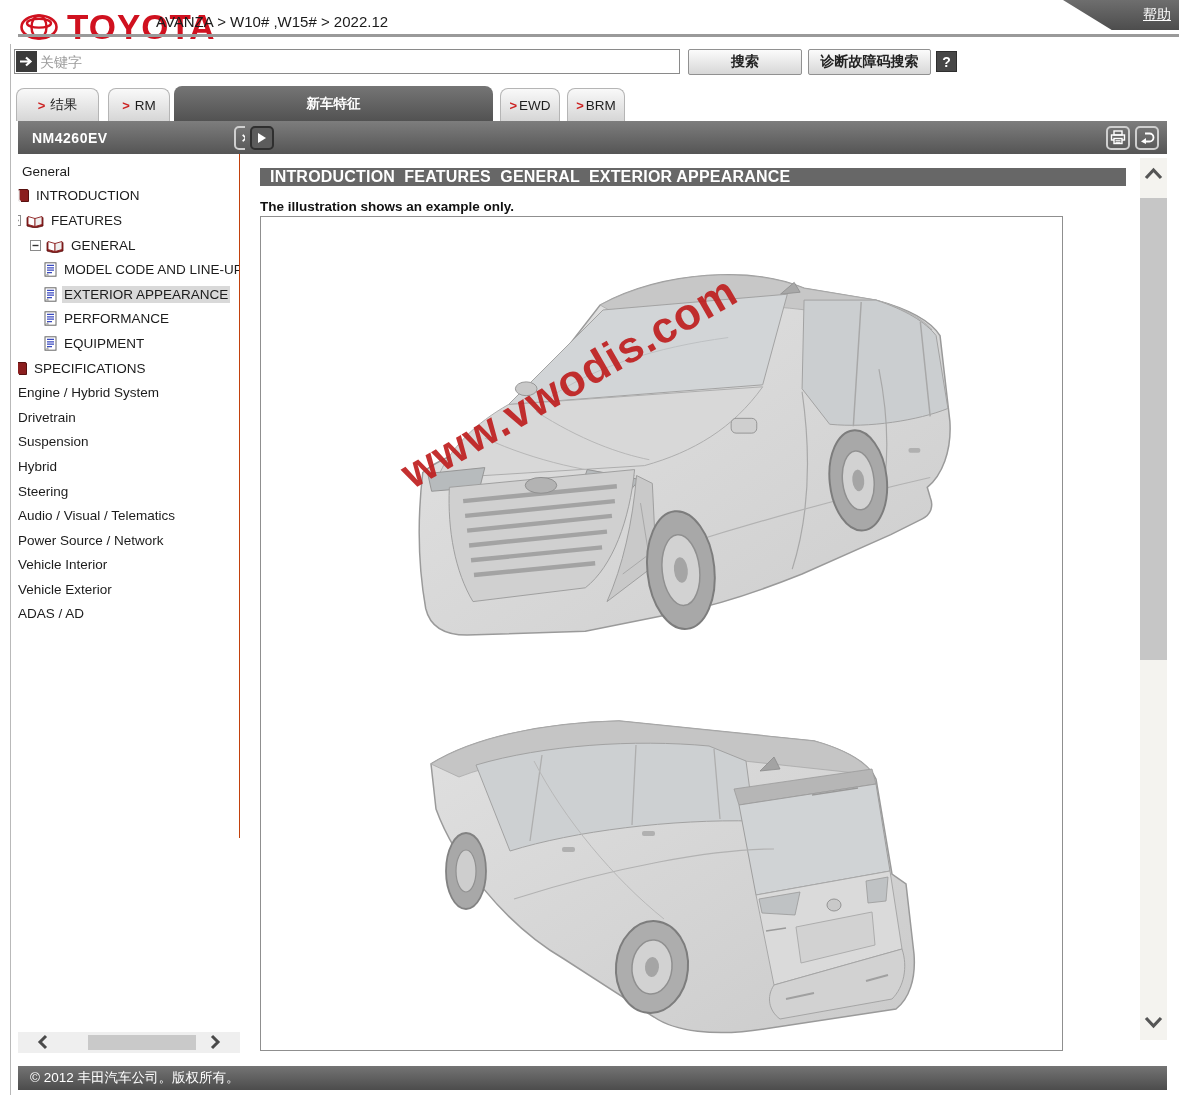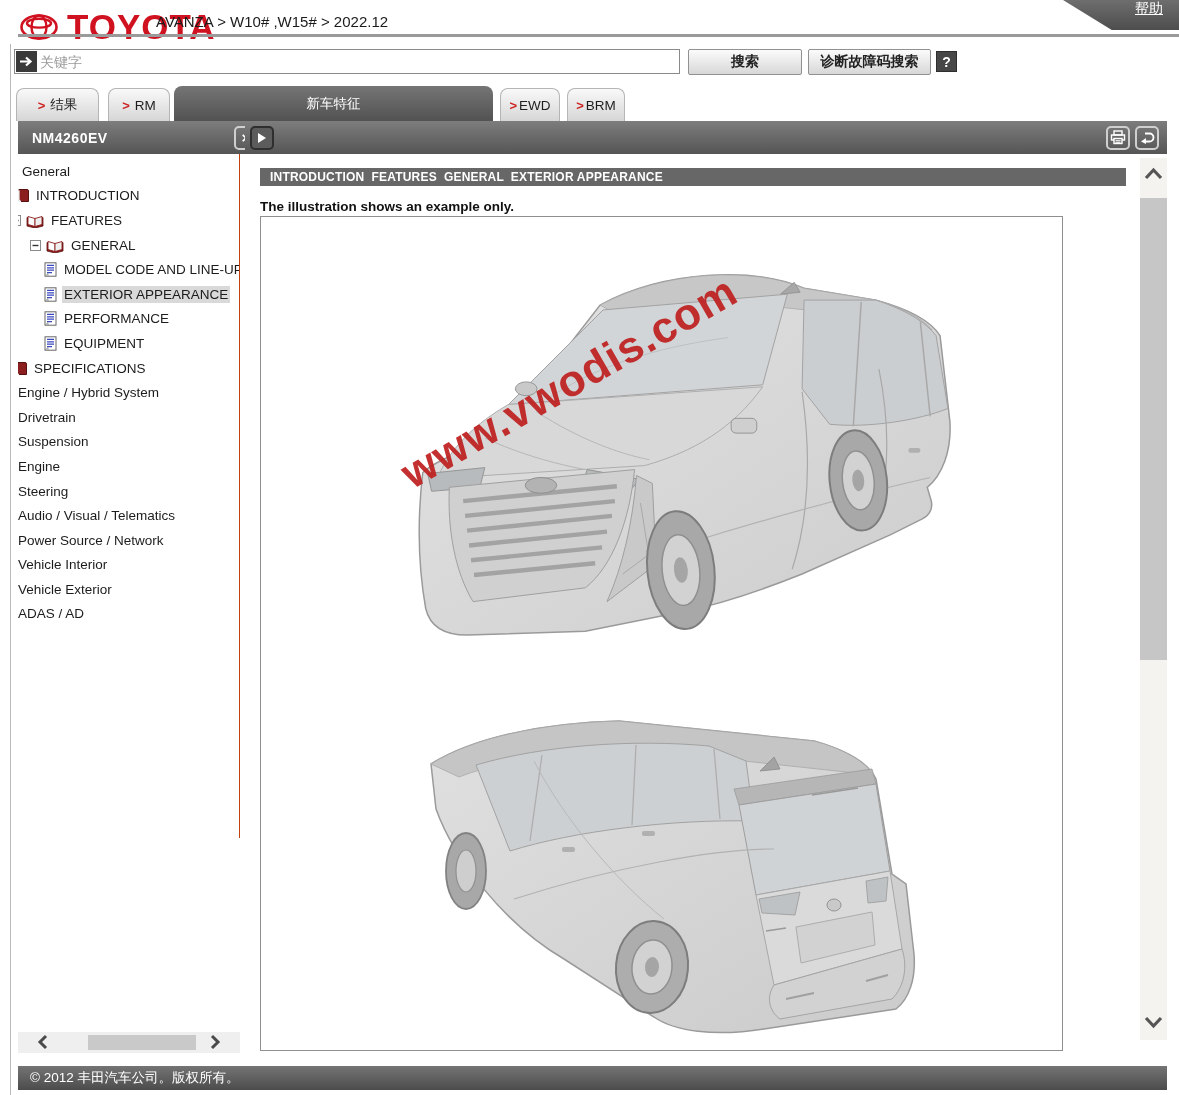--- a/index.html
+++ b/index.html
@@ -9,21 +9,21 @@
   .app-left-border { position:absolute; left:10px; top:44px; height:1051px; width:1px; background:#b9b9b9; }
 
   
   .logo-area { position:absolute; left:20px; top:7px; display:flex; align-items:center; gap:9px; }
   .brand-text { color:#d0111f; font-size:35px; font-weight:bold; letter-spacing:1px; }
   .breadcrumb { position:absolute; left:156px; top:13px; font-size:15px; color:#1b1b1b; }
   .header-divider { position:absolute; left:18px; top:34px; width:1161px; height:3px; background:#9a9a9a; }
   .help-tab { position:absolute; left:1063px; top:0; width:116px; height:30px;
               background:linear-gradient(#6e6e6e,#4d4d4d);
               clip-path:polygon(0 0,100% 0,100% 100%,42% 100%);
-              display:flex; align-items:flex-start; justify-content:flex-end; padding-right:16px; }
+              display:flex; align-items:center; justify-content:flex-end; padding-right:8px; }
   .help-link { color:#fff; font-size:14px; text-decoration:underline; cursor:pointer; }
 
   
   .search-box { position:absolute; left:14px; top:49px; width:666px; height:25px;
                 border:1px solid #8a8a8a; background:#fff; display:flex; align-items:center; }
   .search-go { width:21px; height:21px; background:#3a3a3a; margin:1px 3px 1px 1px;
                display:flex; align-items:center; justify-content:center; flex:none; cursor:pointer; }
   .search-input { border:none; outline:none; flex:1; font-size:14px; color:#333; height:20px;
                   font-family:"Liberation Sans",sans-serif; }
   .search-input::placeholder { color:#9a9a9a; }
@@ -40,21 +40,21 @@
   
   .tab { position:absolute; top:88px; height:33px; border-radius:8px 8px 0 0;
          display:flex; align-items:center; justify-content:center; gap:5px;
          font-size:13.5px; cursor:pointer; }
   .tab.inactive { background:linear-gradient(#f9f9f9,#d6d6d6); border:1px solid #b5b5b5;
                   border-bottom:none; color:#1d1d1d; }
   .tab.active { top:86px; height:35px; background:linear-gradient(#757575,#525252); color:#fff; }
   .tab-arrow { color:#cc2222; font-weight:bold; font-size:13px; }
   .tab-results { left:16px; width:83px; }
   .tab-rm { left:108px; width:62px; }
-  .tab-ncf { left:174px; width:319px; }
+  .tab-ncf { left:174px; width:319px;font-weight:bold; }
   .tab-ewd { left:500px; width:60px; }
   .tab-brm { left:567px; width:58px; }
 
   
   .sidebar-header { position:absolute; left:18px; top:121px; width:246px; height:33px;
                     background:linear-gradient(#7d7d7d,#555); display:flex; align-items:center; }
   .sidebar-title { margin-left:14px; color:#fff; font-size:14px; font-weight:bold; letter-spacing:.5px; }
   .icon-btn { width:24px; height:24px; border:2px solid #cfcfcf; border-radius:5px;
               display:flex; align-items:center; justify-content:center; cursor:pointer;
               color:#fff; background:transparent; }
@@ -81,21 +81,21 @@
 
   .sidebar-hscroll { position:absolute; left:18px; top:1032px; width:222px; height:21px;
                      background:#efefef; }
   .hthumb { position:absolute; left:70px; top:3px; width:108px; height:15px; background:#c9c9c9; cursor:pointer; }
   .harrow { position:absolute; top:2px; cursor:pointer; }
   .harrow.left { left:18px; } .harrow.right { right:18px; }
 
   
   .content { position:absolute; left:245px; top:154px; width:895px; height:908px; background:#fff; }
   .section-bar { position:absolute; left:15px; top:14px; width:866px; height:18px; background:#676767;
-                 color:#fff; font-weight:bold; font-size:12px; line-height:18px; padding-left:10px;
+                 color:#fff; font-weight:bold; font-size:16px; line-height:18px; padding-left:10px;
                  white-space:pre; letter-spacing:.2px; }
   .note { position:absolute; left:15px; top:45px; font-weight:bold; font-size:13.5px; color:#111; }
   .illus-box { position:absolute; left:15px; top:62px; width:803px; height:835px;
                border:1px solid #8f8f8f; background:#fff; overflow:hidden; }
   .car-front { position:absolute; left:78px; top:22px; }
   .car-rear { position:absolute; left:153px; top:482px; }
   .watermark { position:absolute; left:108px; top:140px; width:400px; text-align:center;
                transform:rotate(-30deg); font-size:44px; font-weight:bold; color:#bf1f1f;
                letter-spacing:1px; opacity:.92; z-index:5; font-family:"Liberation Sans",sans-serif; }
 
@@ -278,21 +278,21 @@
       <div class="tree-row">
         <span class="lbl ml-clip">Engine / Hybrid System</span>
       </div>
       <div class="tree-row">
         <span class="lbl ml-clip">Drivetrain</span>
       </div>
       <div class="tree-row">
         <span class="lbl ml-clip">Suspension</span>
       </div>
       <div class="tree-row">
-        <span class="lbl ml-clip">Engine</span>
+        <span class="lbl ml-clip">Hybrid</span>
       </div>
       <div class="tree-row">
         <span class="lbl ml-clip">Steering</span>
       </div>
       <div class="tree-row">
         <span class="lbl ml-clip">Audio / Visual / Telematics</span>
       </div>
       <div class="tree-row">
         <span class="lbl ml-clip">Power Source / Network</span>
       </div>

